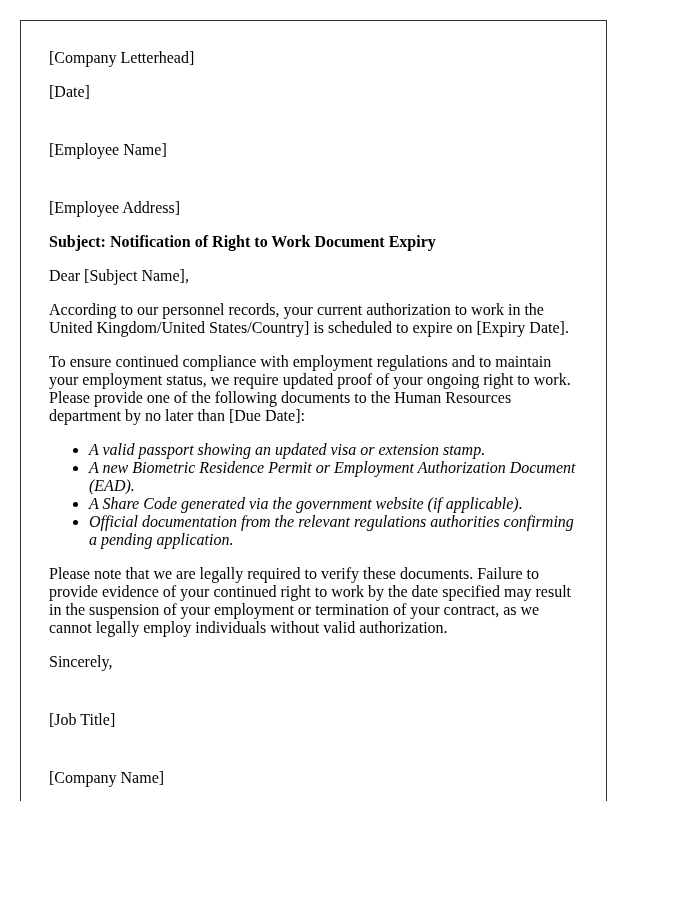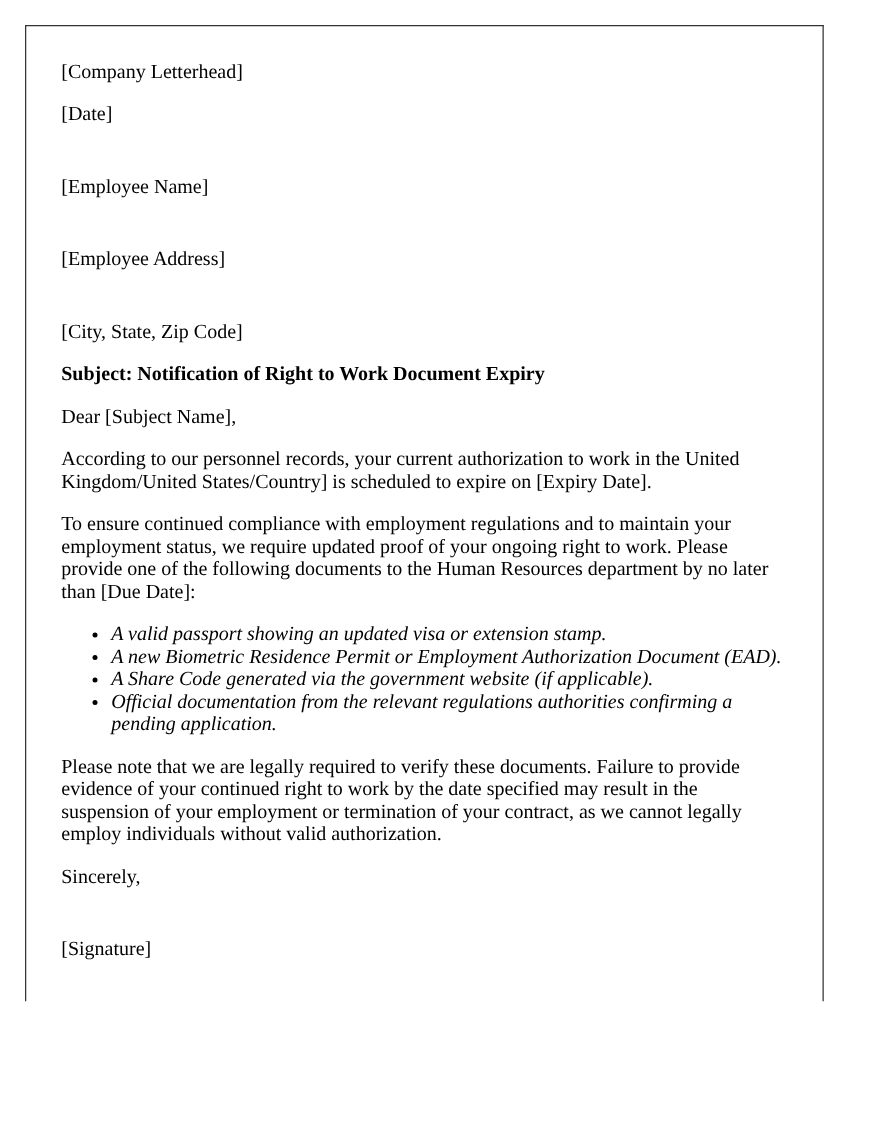--- a/index.html
+++ b/index.html
@@ -13,21 +13,21 @@
       position: relative;
       font-family: "Liberation Serif", "DejaVu Serif", serif;
       font-size: 16px;
       line-height: 18px;
       color: #000000;
     }
     .letter {
       position: absolute;
       left: 20px;
       top: 20px;
-      width: 639px;
+      width: 587px;
       height: 781px;
       border-left: 1px solid #333333;
       border-right: 1px solid #333333;
       border-top: 1px solid #333333;
       box-sizing: border-box;
       padding: 12px 28px 0 28px;
       overflow: hidden;
     }
     p {
       margin: 16px 0;
@@ -52,21 +52,20 @@
 <body>
 
 <div class="letter">
   <p>[Company Letterhead]</p>
 
   <p>[Date]</p>
 
   <p>
     <span class="block-line">[Employee Name]</span>
     <span class="block-line">[Employee Address]</span>
-    <span class="block-line">[City, State, Zip Code]</span>
   </p>
 
   <p class="subject">Subject: Notification of Right to Work Document Expiry</p>
 
   <p>Dear [Subject Name],</p>
 
   <p>According to our personnel records, your current authorization to work in the United Kingdom/United States/Country] is scheduled to expire on [Expiry Date].</p>
 
   <p>To ensure continued compliance with employment regulations and to maintain your employment status, we require updated proof of your ongoing right to work. Please provide one of the following documents to the Human Resources department by no later than [Due Date]:</p>
 
@@ -77,17 +76,16 @@
     <li>Official documentation from the relevant regulations authorities confirming a pending application.</li>
   </ul>
 
   <p>Please note that we are legally required to verify these documents. Failure to provide evidence of your continued right to work by the date specified may result in the suspension of your employment or termination of your contract, as we cannot legally employ individuals without valid authorization.</p>
 
 
 
   <p>Sincerely,</p>
 
   <p>
-    <span class="block-line">[Signature]</span>
     <span class="block-line">[Job Title]</span>
     <span class="block-line">[Company Name]</span>
   </p>
 </div>
 
 </body></html>

